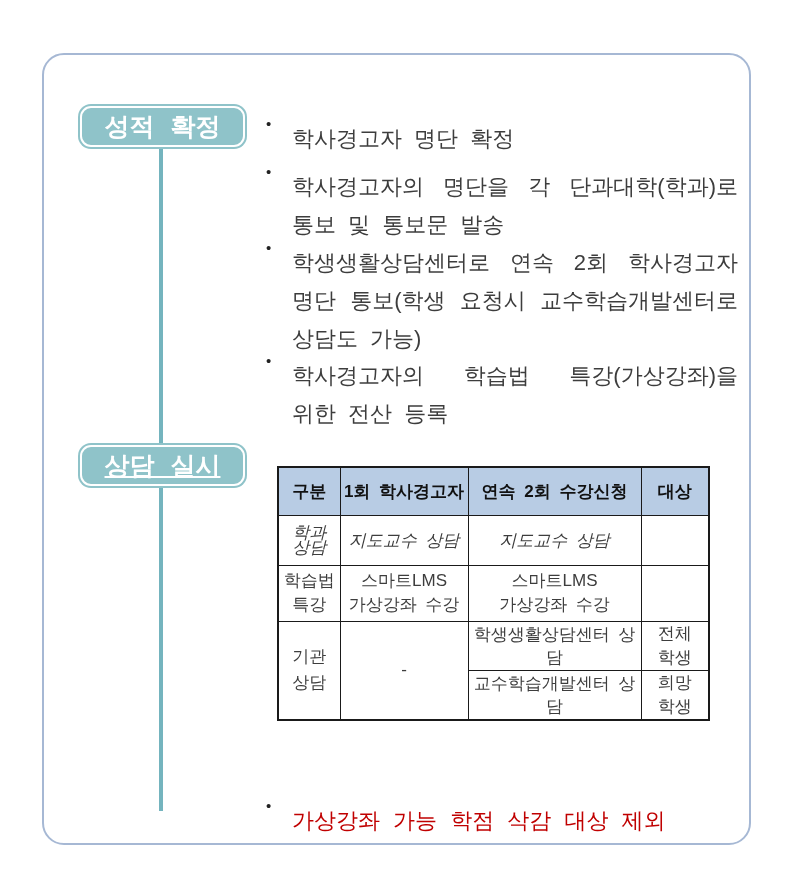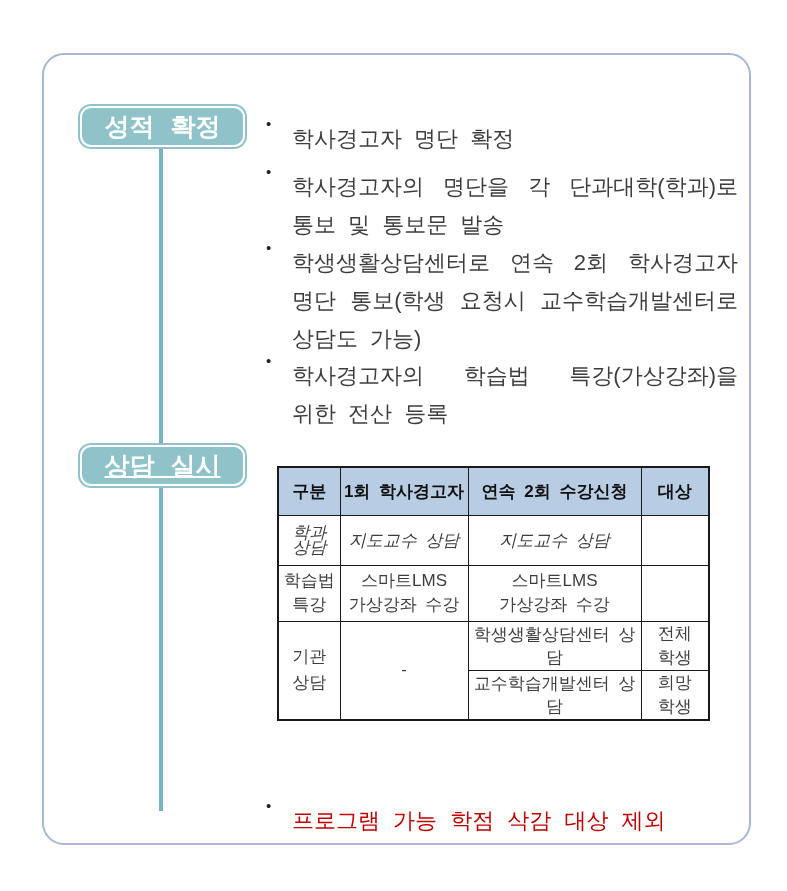--- a/index.html
+++ b/index.html
@@ -180,16 +180,16 @@
       <td class="cell-lines">
         <span>희망</span>
         <span>학생</span>
       </td>
     </tr>
   </tbody>
     </table>
 
   <div class="bullet-item bi-note">
     <span class="bullet-marker">•</span>
-    <span class="bullet-text">프로그램 가능 학점 삭감 대상 제외</span>
+    <span class="bullet-text">가상강좌 가능 학점 삭감 대상 제외</span>
   </div>
 
 </div>
 
 </body></html>

